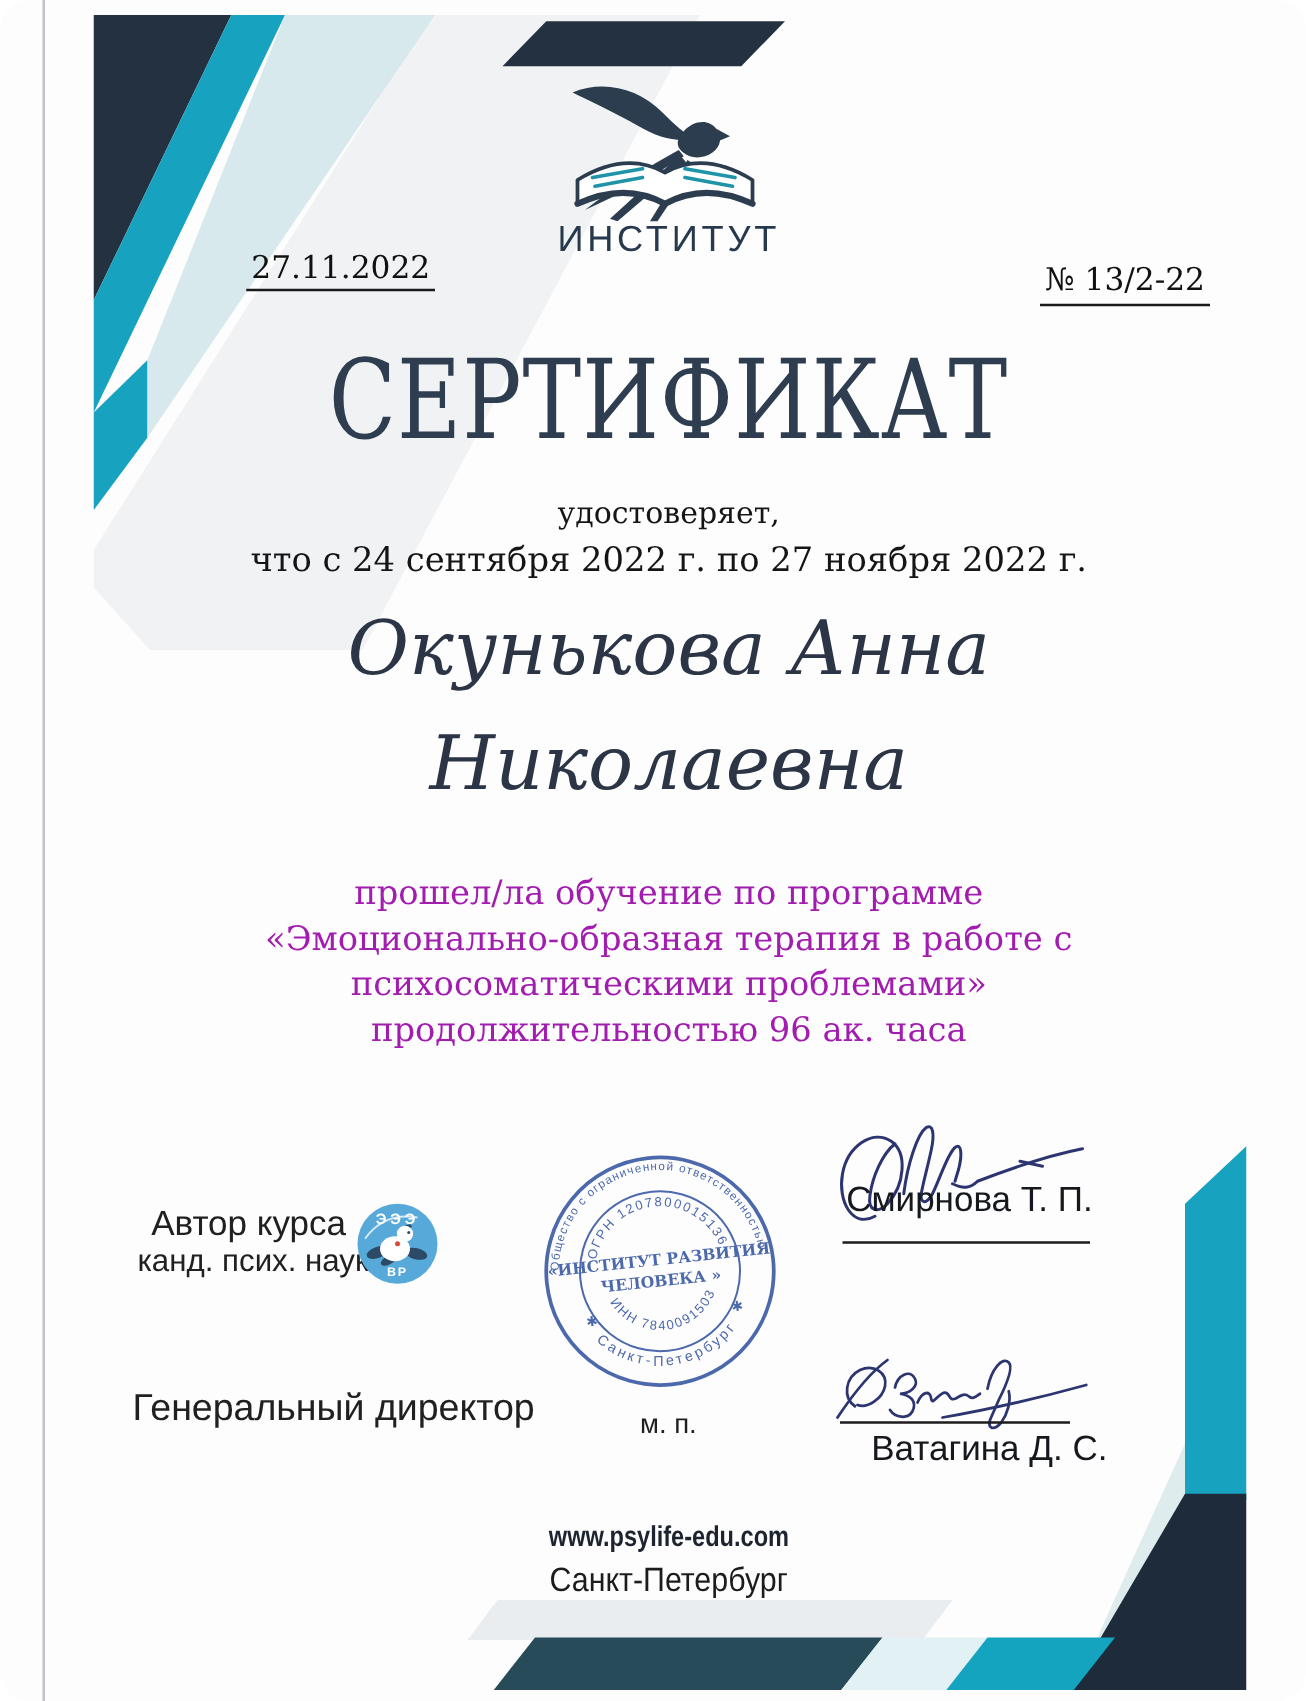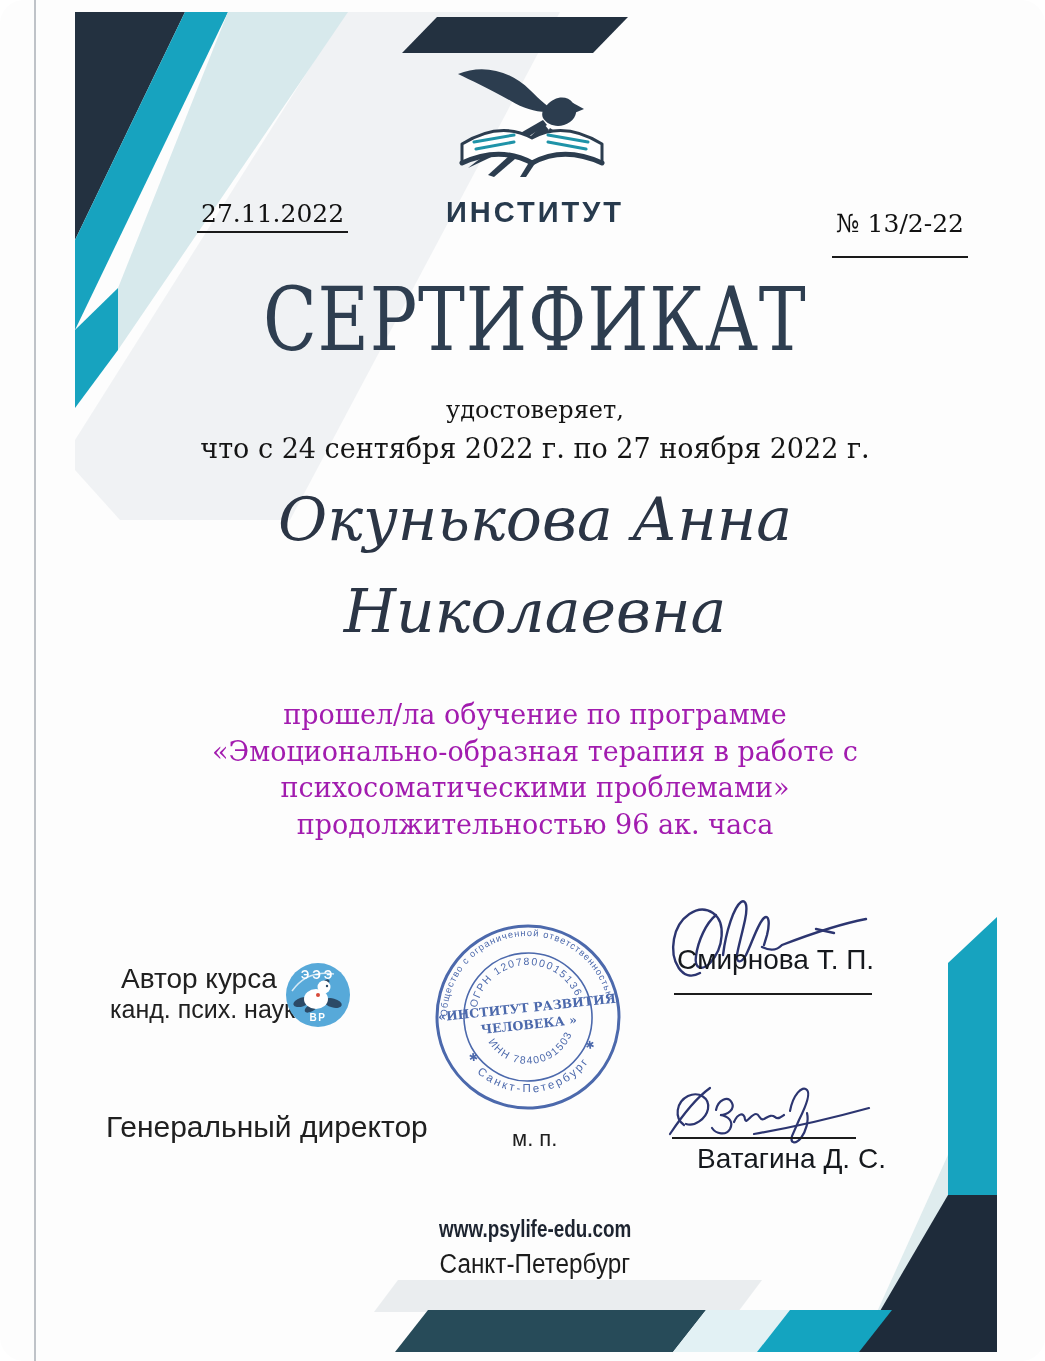--- a/index.html
+++ b/index.html
@@ -5,22 +5,22 @@
   html,body{margin:0;padding:0;background:#ffffff;}
   .page{position:relative;width:1045px;height:1361px;background:#fdfdfd;overflow:hidden;
         font-family:"Liberation Sans",sans-serif;color:#1a1a1a;border-radius:24px;}
   .abs{position:absolute;}
   .centered{position:absolute;left:75px;width:920px;text-align:center;}
   .serif{font-family:"DejaVu Serif","Liberation Serif",serif;}
   .deco{position:absolute;left:0;top:0;z-index:0;}
   .z{z-index:2;}
   .scan-line{position:absolute;left:34px;top:0;width:2px;height:1361px;background:#8d939c;opacity:.55;z-index:3;}
   .date-box{left:197px;top:199px;font-size:25px;color:#111;border-bottom:2px solid #1a1a1a;padding:0 4px 3px;}
-  .num-box{left:832px;top:209px;font-size:25px;color:#111;border-bottom:2px solid #1a1a1a;padding:0 4px 18px;}
-  .logo-title{top:176px;font-size:29px;font-weight:bold;letter-spacing:3px;color:#273a4d;margin-top:20px;}
+  .num-box{left:832px;top:209px;font-size:25px;color:#111;border-bottom:2px solid #1a1a1a;padding:0 4px 5px;}
+  .logo-title{top:176px;font-size:29px;font-weight:normal;letter-spacing:3px;color:#273a4d;}
   .logo-sub{top:210px;font-size:16.5px;letter-spacing:2.2px;color:#2f93a8;}
   .cert-title{top:276px;color:#2e3e50;font-size:88px;line-height:1;}
   .cert-title span{display:inline-block;transform:scaleX(.8);transform-origin:center;white-space:nowrap;letter-spacing:1px;}
   .certifies{top:396px;font-size:24px;color:#151515;}
   .period{top:433px;font-size:27px;color:#151515;}
   .name1{top:484px;font-size:60px;font-style:italic;color:#2b3545;}
   .name2{top:576px;font-size:60px;font-style:italic;color:#2b3545;}
   .prog{font-size:27px;color:#a21caf;line-height:36.5px;}
   .author-label{left:108px;top:963px;font-size:28px;color:#202020;margin-left:13px;}
   .author-degree{left:110px;top:995px;font-size:25px;color:#202020;}

